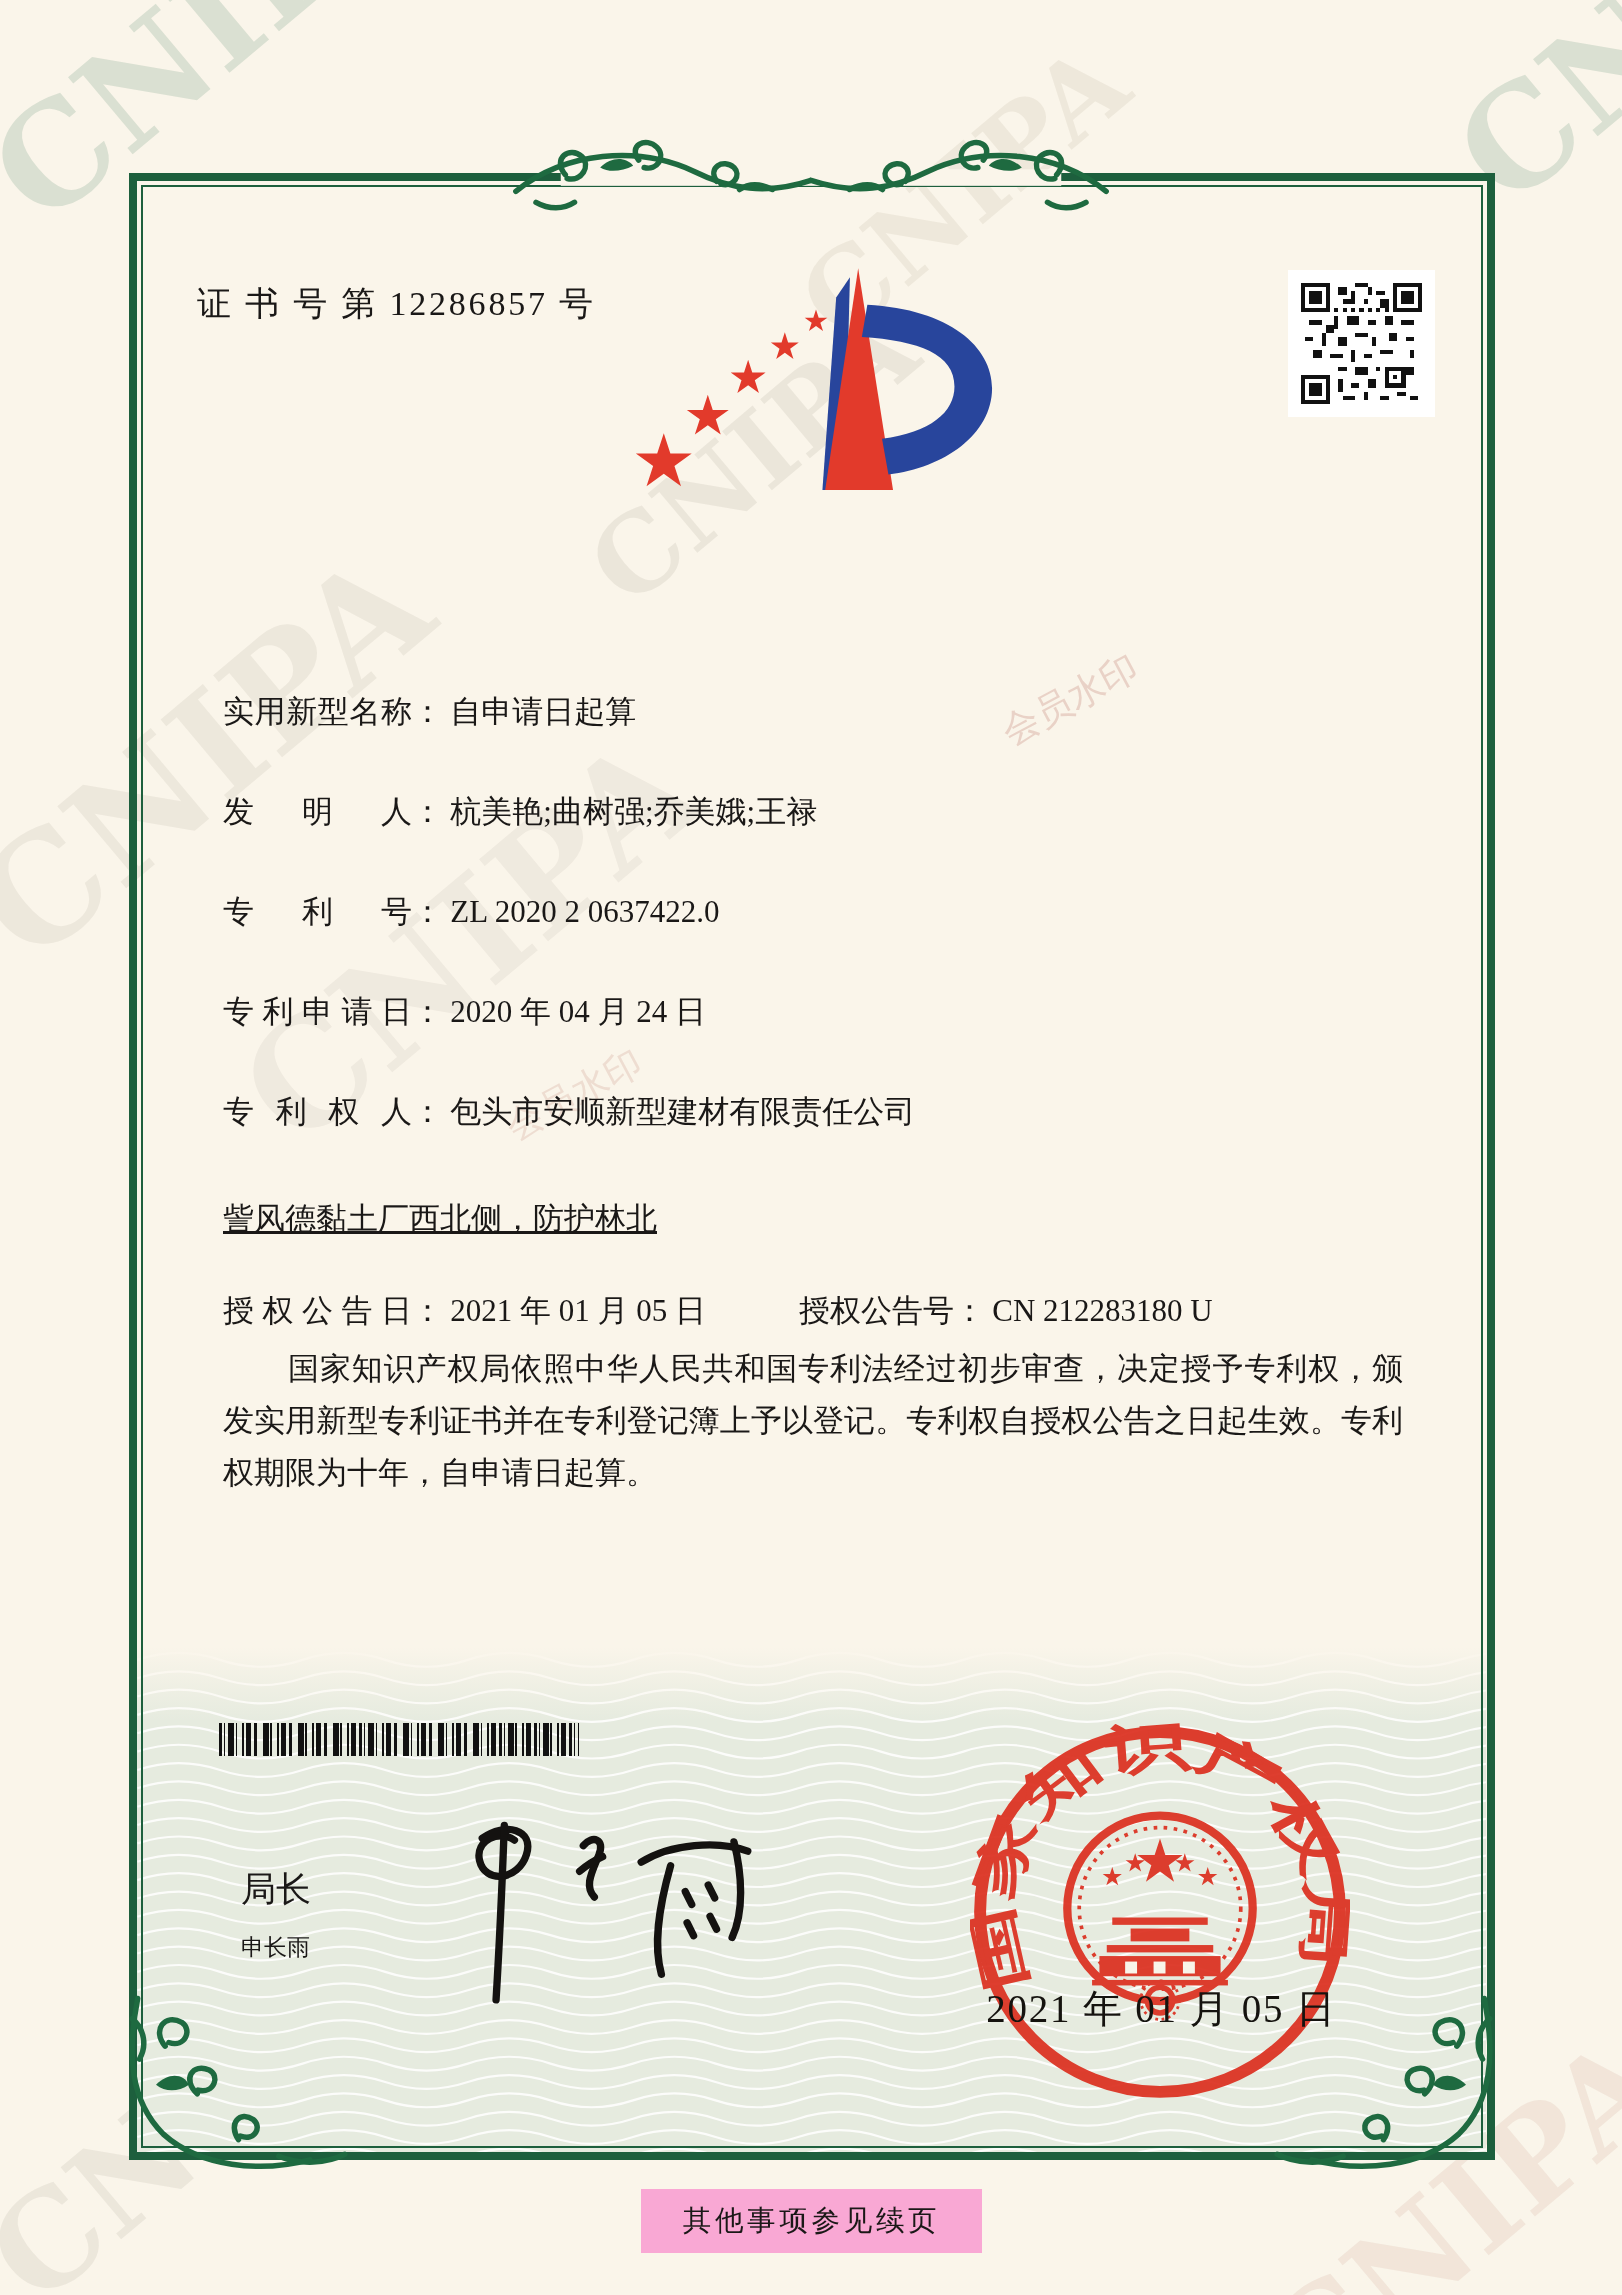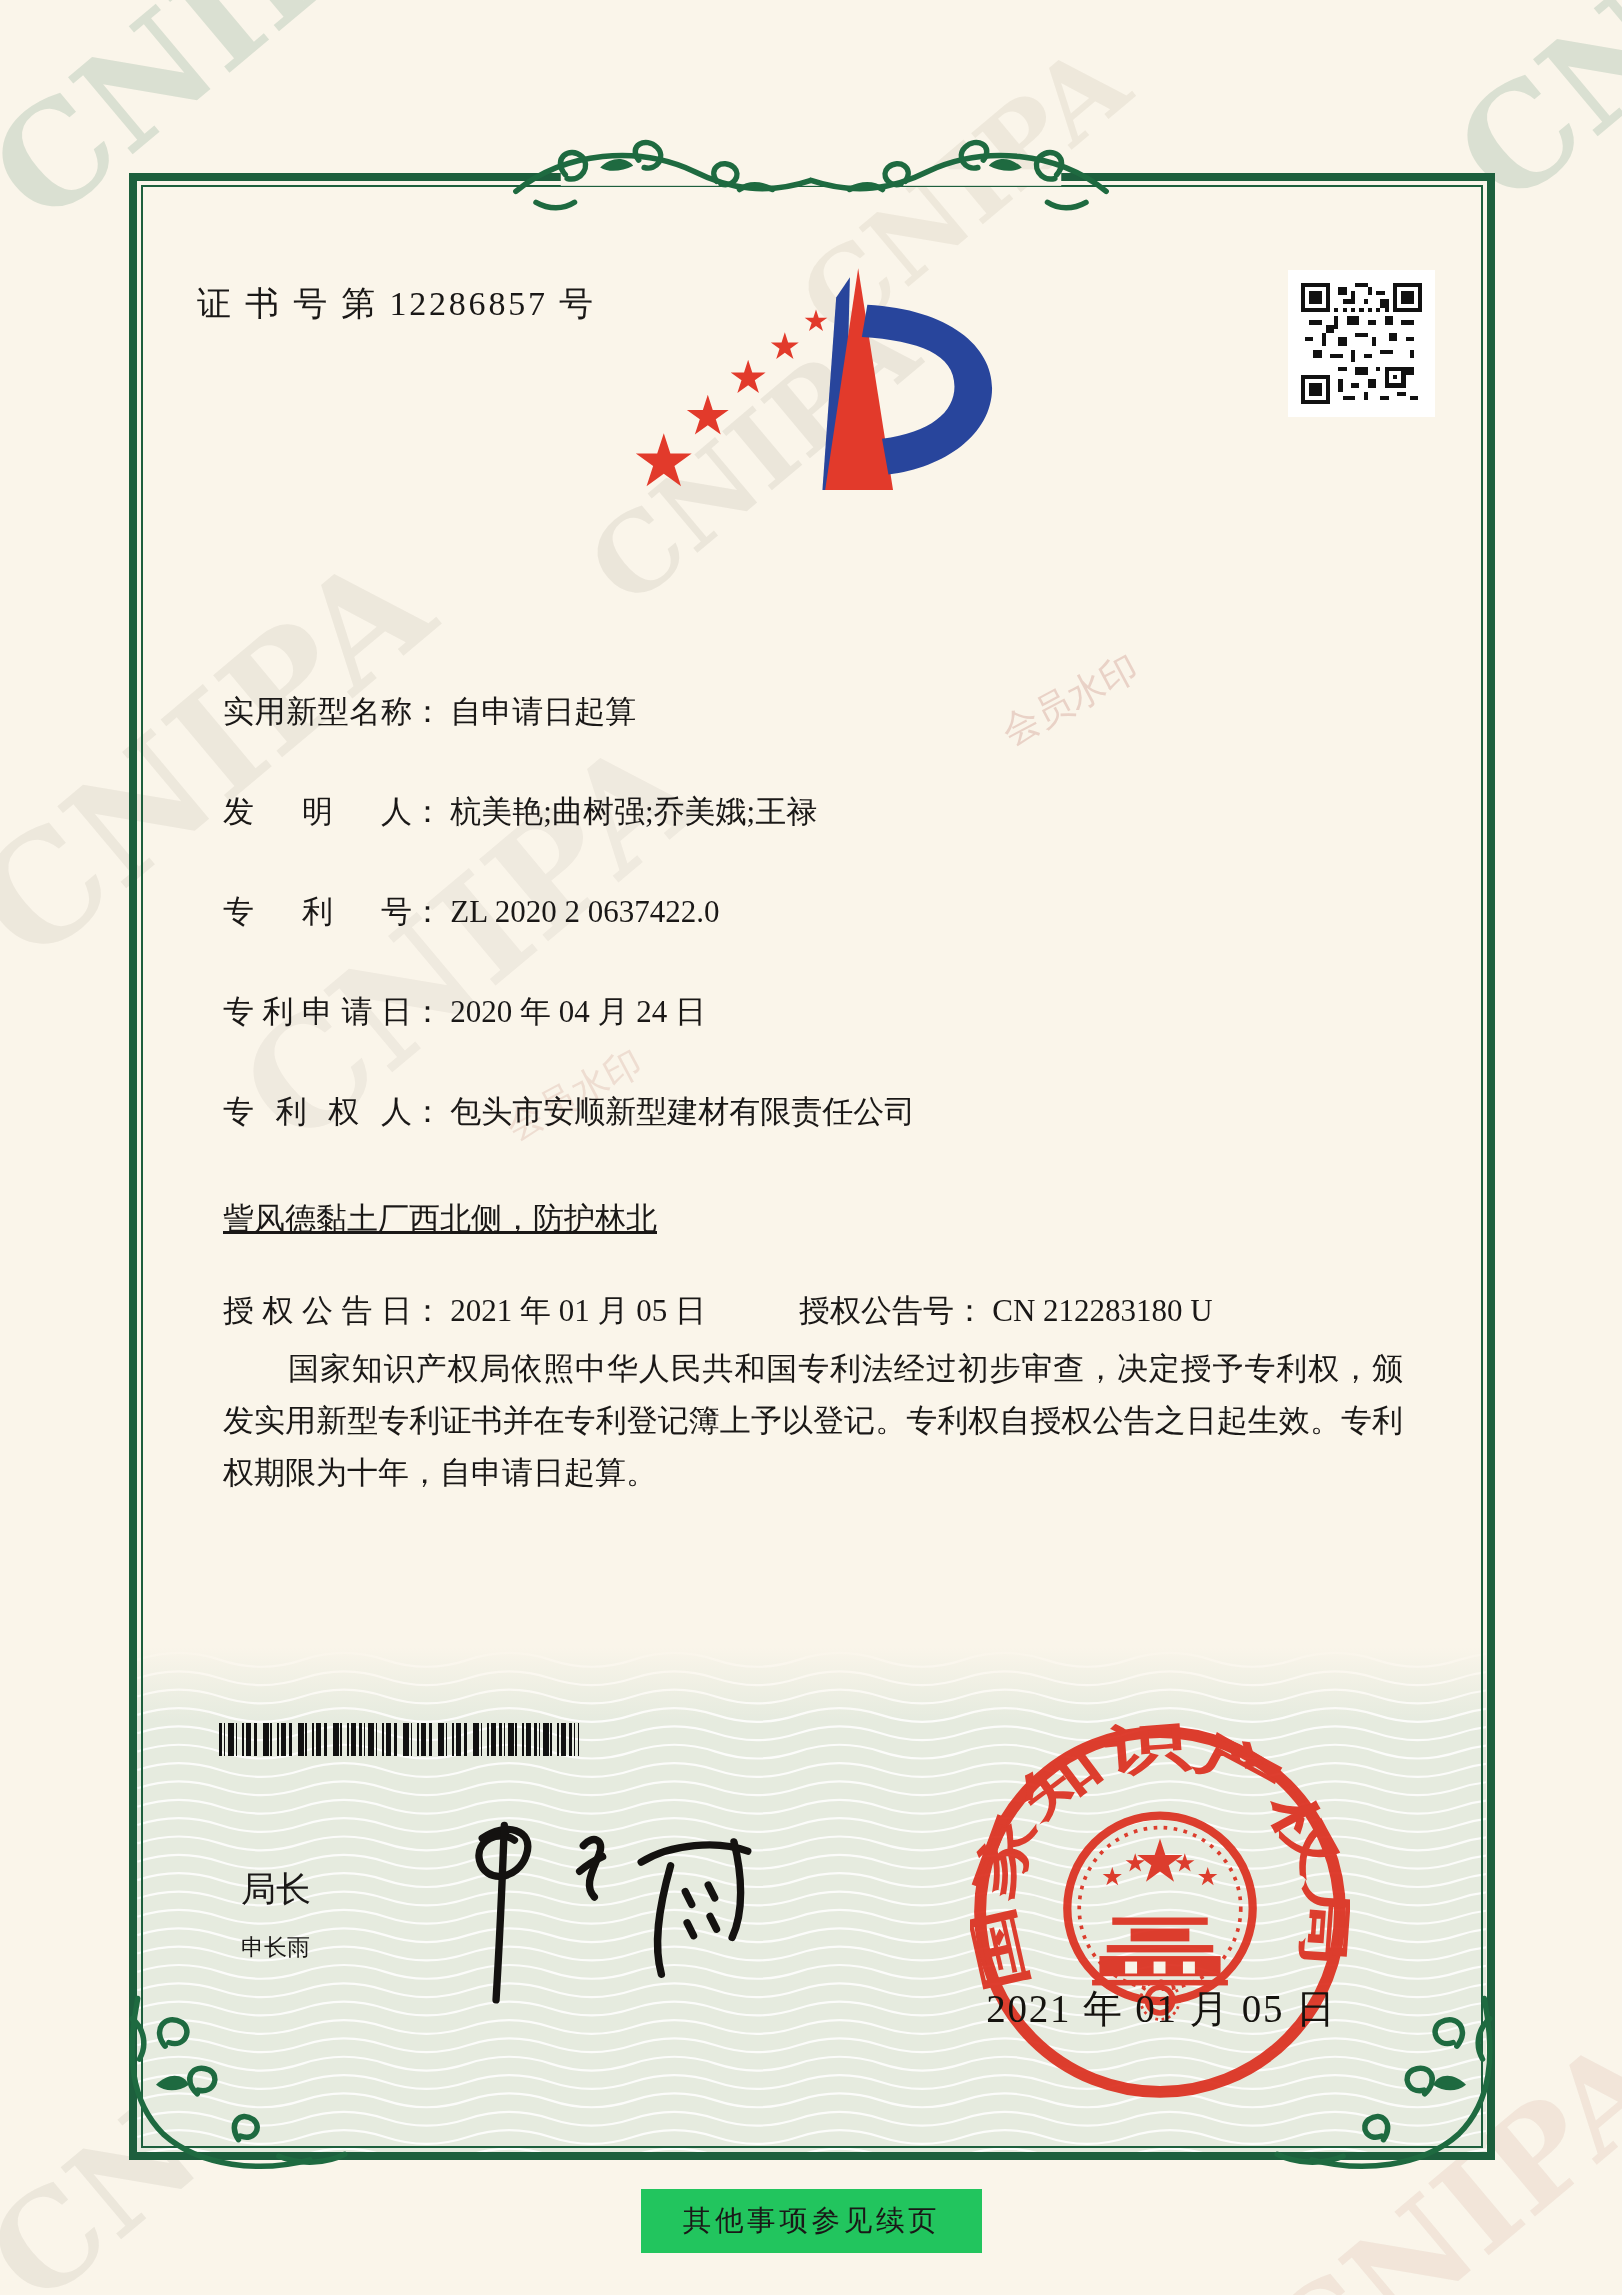--- a/index.html
+++ b/index.html
@@ -60,21 +60,21 @@
     font-family:"Liberation Sans","DejaVu Sans",sans-serif;}
   .dir-name{position:absolute;left:241px;top:1932px;font-size:23px;z-index:6;
     font-family:"Liberation Sans","DejaVu Sans",sans-serif;}
   .sig{position:absolute;left:395px;top:1818px;z-index:7;}
   .seal{position:absolute;left:970px;top:1722px;z-index:7;opacity:.93;}
   .seal-date{position:absolute;left:978px;top:1982px;width:367px;text-align:center;
     font-size:39px;letter-spacing:1.8px;color:#15130f;z-index:8;}
   .page-info{position:absolute;left:0;top:2101px;width:100%;text-align:center;
     font-size:27px;z-index:6;}
   .note-wrap{position:absolute;left:0;top:2189px;width:100%;text-align:center;z-index:6;}
-  .note{display:inline-block;background:#22c55e;padding:13px 42px;font-size:28.5px;letter-spacing:3.7px;}
+  .note{display:inline-block;background:#f9a8d4;padding:13px 42px;font-size:28.5px;letter-spacing:3.7px;}
 </style>
 </head>
 <body>
 
 <svg width="0" height="0" style="position:absolute" aria-hidden="true">
   <defs>
     <path id="starP" d="M0 -10 L2.245 -3.09 9.511 -3.09 3.633 1.18 5.878 8.09 0 3.82 -5.878 8.09 -3.633 1.18 -9.511 -3.09 -2.245 -3.09 Z"></path>
     <g id="flhalf" stroke="#1e6a40" stroke-width="6" fill="none" stroke-linecap="round">
       <rect x="57" y="44" width="273" height="18" fill="#faf5ea" stroke="none"></rect>
       <path d="M8,68 C62,24 142,18 202,46 C242,66 282,72 330,56"></path>

